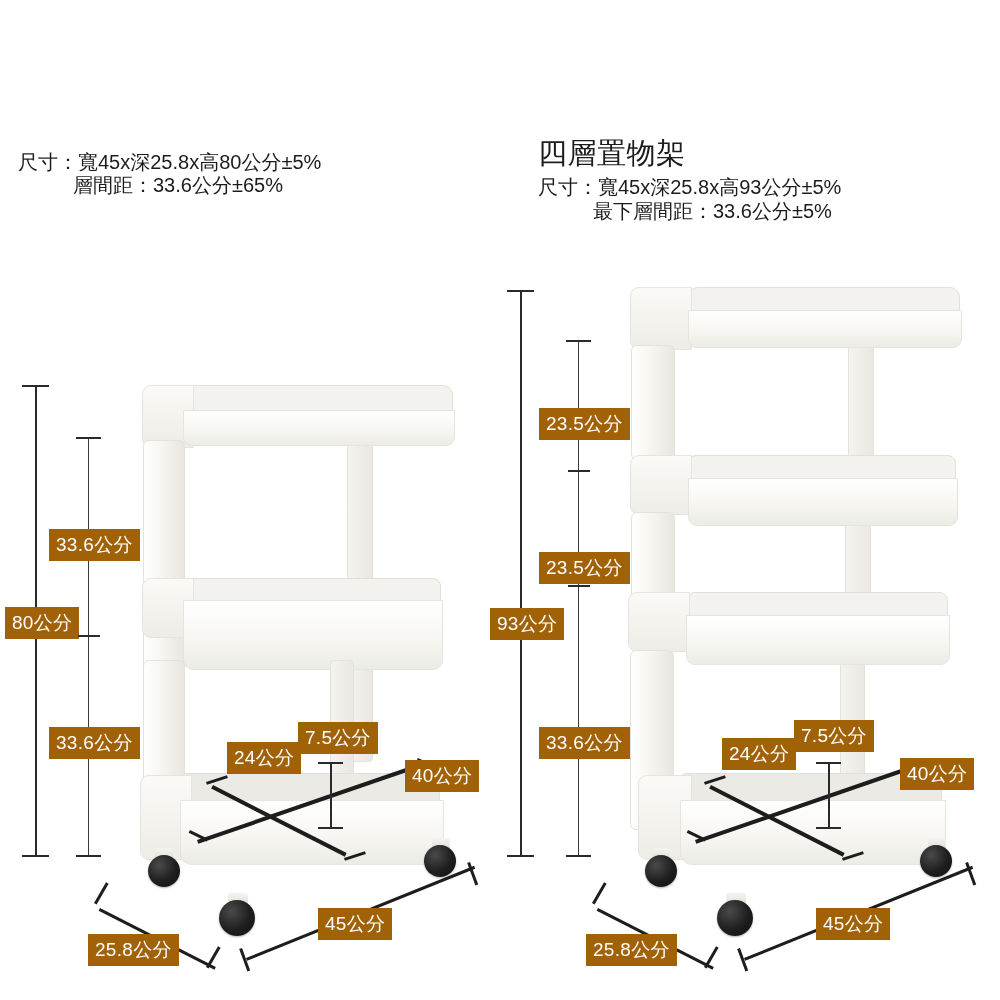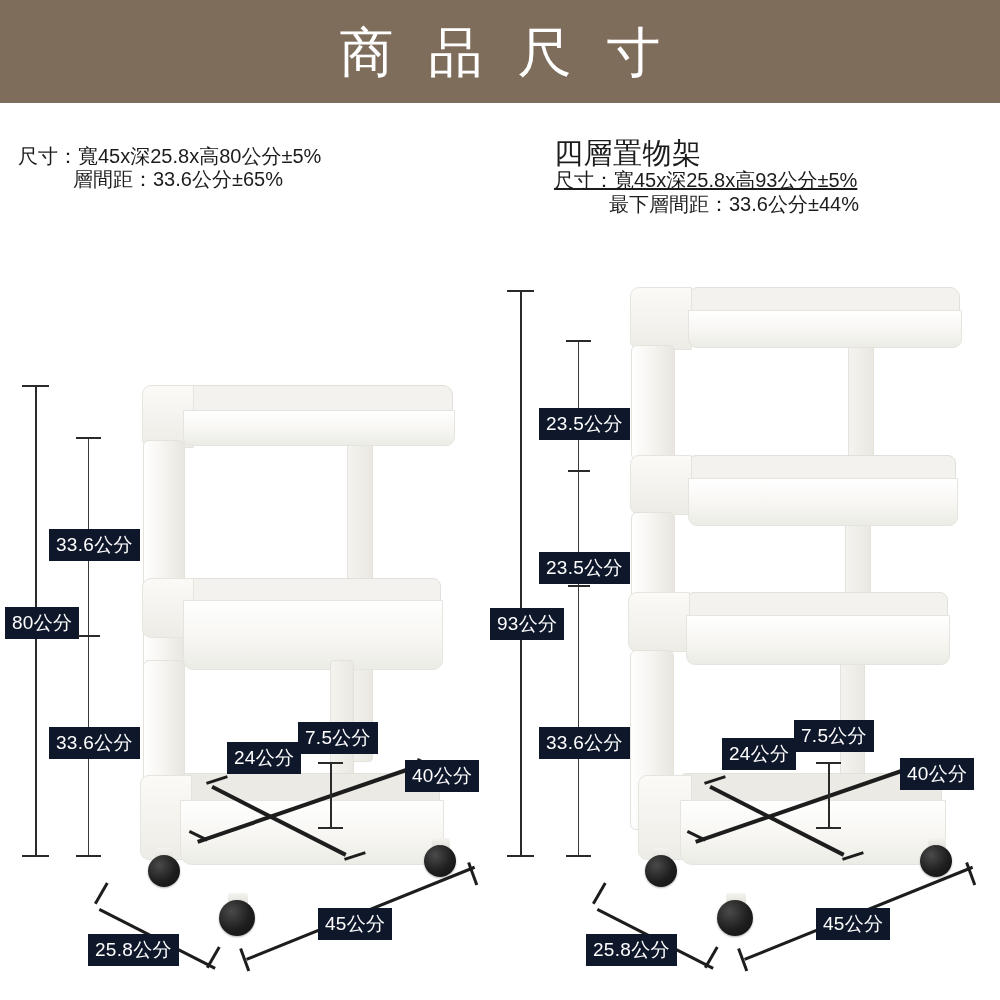--- a/index.html
+++ b/index.html
@@ -33,21 +33,21 @@
   .spec-title{
     font-size:29px;color:#1c1c1c;font-weight:400;line-height:1.08;
     letter-spacing:0.5px;white-space:nowrap;
   }
   .spec-line{
     font-size:20px;color:#1c1c1c;line-height:1.17;white-space:nowrap;
   }
   .spec-indent{padding-left:55px;}
 
   #spec-left{left:18px;top:138px;}
-  #spec-right{left:554px;top:138px;}
+  #spec-right{left:538px;top:138px;}
 
   
   .cart{position:absolute;}
 
   
   .tray{position:absolute;}
   .tray .top-face{
     position:absolute;left:0;top:0;
     background:#f3f2ee;
     border:1px solid #e2e0da;
@@ -97,53 +97,50 @@
   .tick-h{position:absolute;height:0;border-top:2.5px solid #2a2a2a;}
   .tick-h.small{border-top:2px solid #2a2a2a;}
 
   .dim-line{position:absolute;height:0;border-top:4px solid #1d1d1d;transform-origin:0 0;}
   .dim-line.thin{border-top:3px solid #1d1d1d;}
   .dim-cap{position:absolute;height:0;border-top:3px solid #1d1d1d;transform-origin:0 0;}
 
   
   .chip{
     position:absolute;
-    background:#0f172a;
+    background:#a16207;
     color:#ffffff;
     font-size:19px;
     line-height:1;
     padding:6px 7px 7px 7px;
     white-space:nowrap;
     letter-spacing:0.3px;
   }
 
   
   .watermark{
     position:absolute;left:455px;top:455px;width:130px;height:110px;
     opacity:.5;pointer-events:none;
   }
 </style>
 </head>
 <body>
 
 <div id="page">
 
-  <div class="header-band">
-    <div class="header-title">商 品 尺 寸</div>
-  </div>
 
   <div class="spec-block" id="spec-left">
-    <div class="spec-line" style="margin-top:7px;text-align:right;">尺寸：寬45x深25.8x高80公分±5%</div>
+    <div class="spec-line" style="margin-top:13px;text-align:right;">尺寸：寬45x深25.8x高80公分±5%</div>
     <div class="spec-line spec-indent">層間距：33.6公分±65%</div>
   </div>
 
   <div class="spec-block" id="spec-right">
     <div class="spec-title">四層置物架</div>
-    <div class="spec-line" style="text-decoration:underline;">尺寸：寬45x深25.8x高93公分±5%</div>
-    <div class="spec-line spec-indent">最下層間距：33.6公分±44%</div>
+    <div class="spec-line" style="margin-top:7px;">尺寸：寬45x深25.8x高93公分±5%</div>
+    <div class="spec-line spec-indent">最下層間距：33.6公分±5%</div>
   </div>
 
   <div class="cart" id="cart-left" style="left:0;top:0;width:500px;height:1000px;">
 
     <div class="post back" style="left:347px;top:432px;width:26px;height:330px;"></div>
 
     <div class="tray">
       <div class="top-face" style="left:183px;top:385px;width:270px;height:44px;border-radius:10px 10px 3px 3px;"></div>
       <div class="side-face" style="left:142px;top:385px;width:52px;height:63px;"></div>
       <div class="front-face" style="left:183px;top:410px;width:272px;height:36px;"></div>

